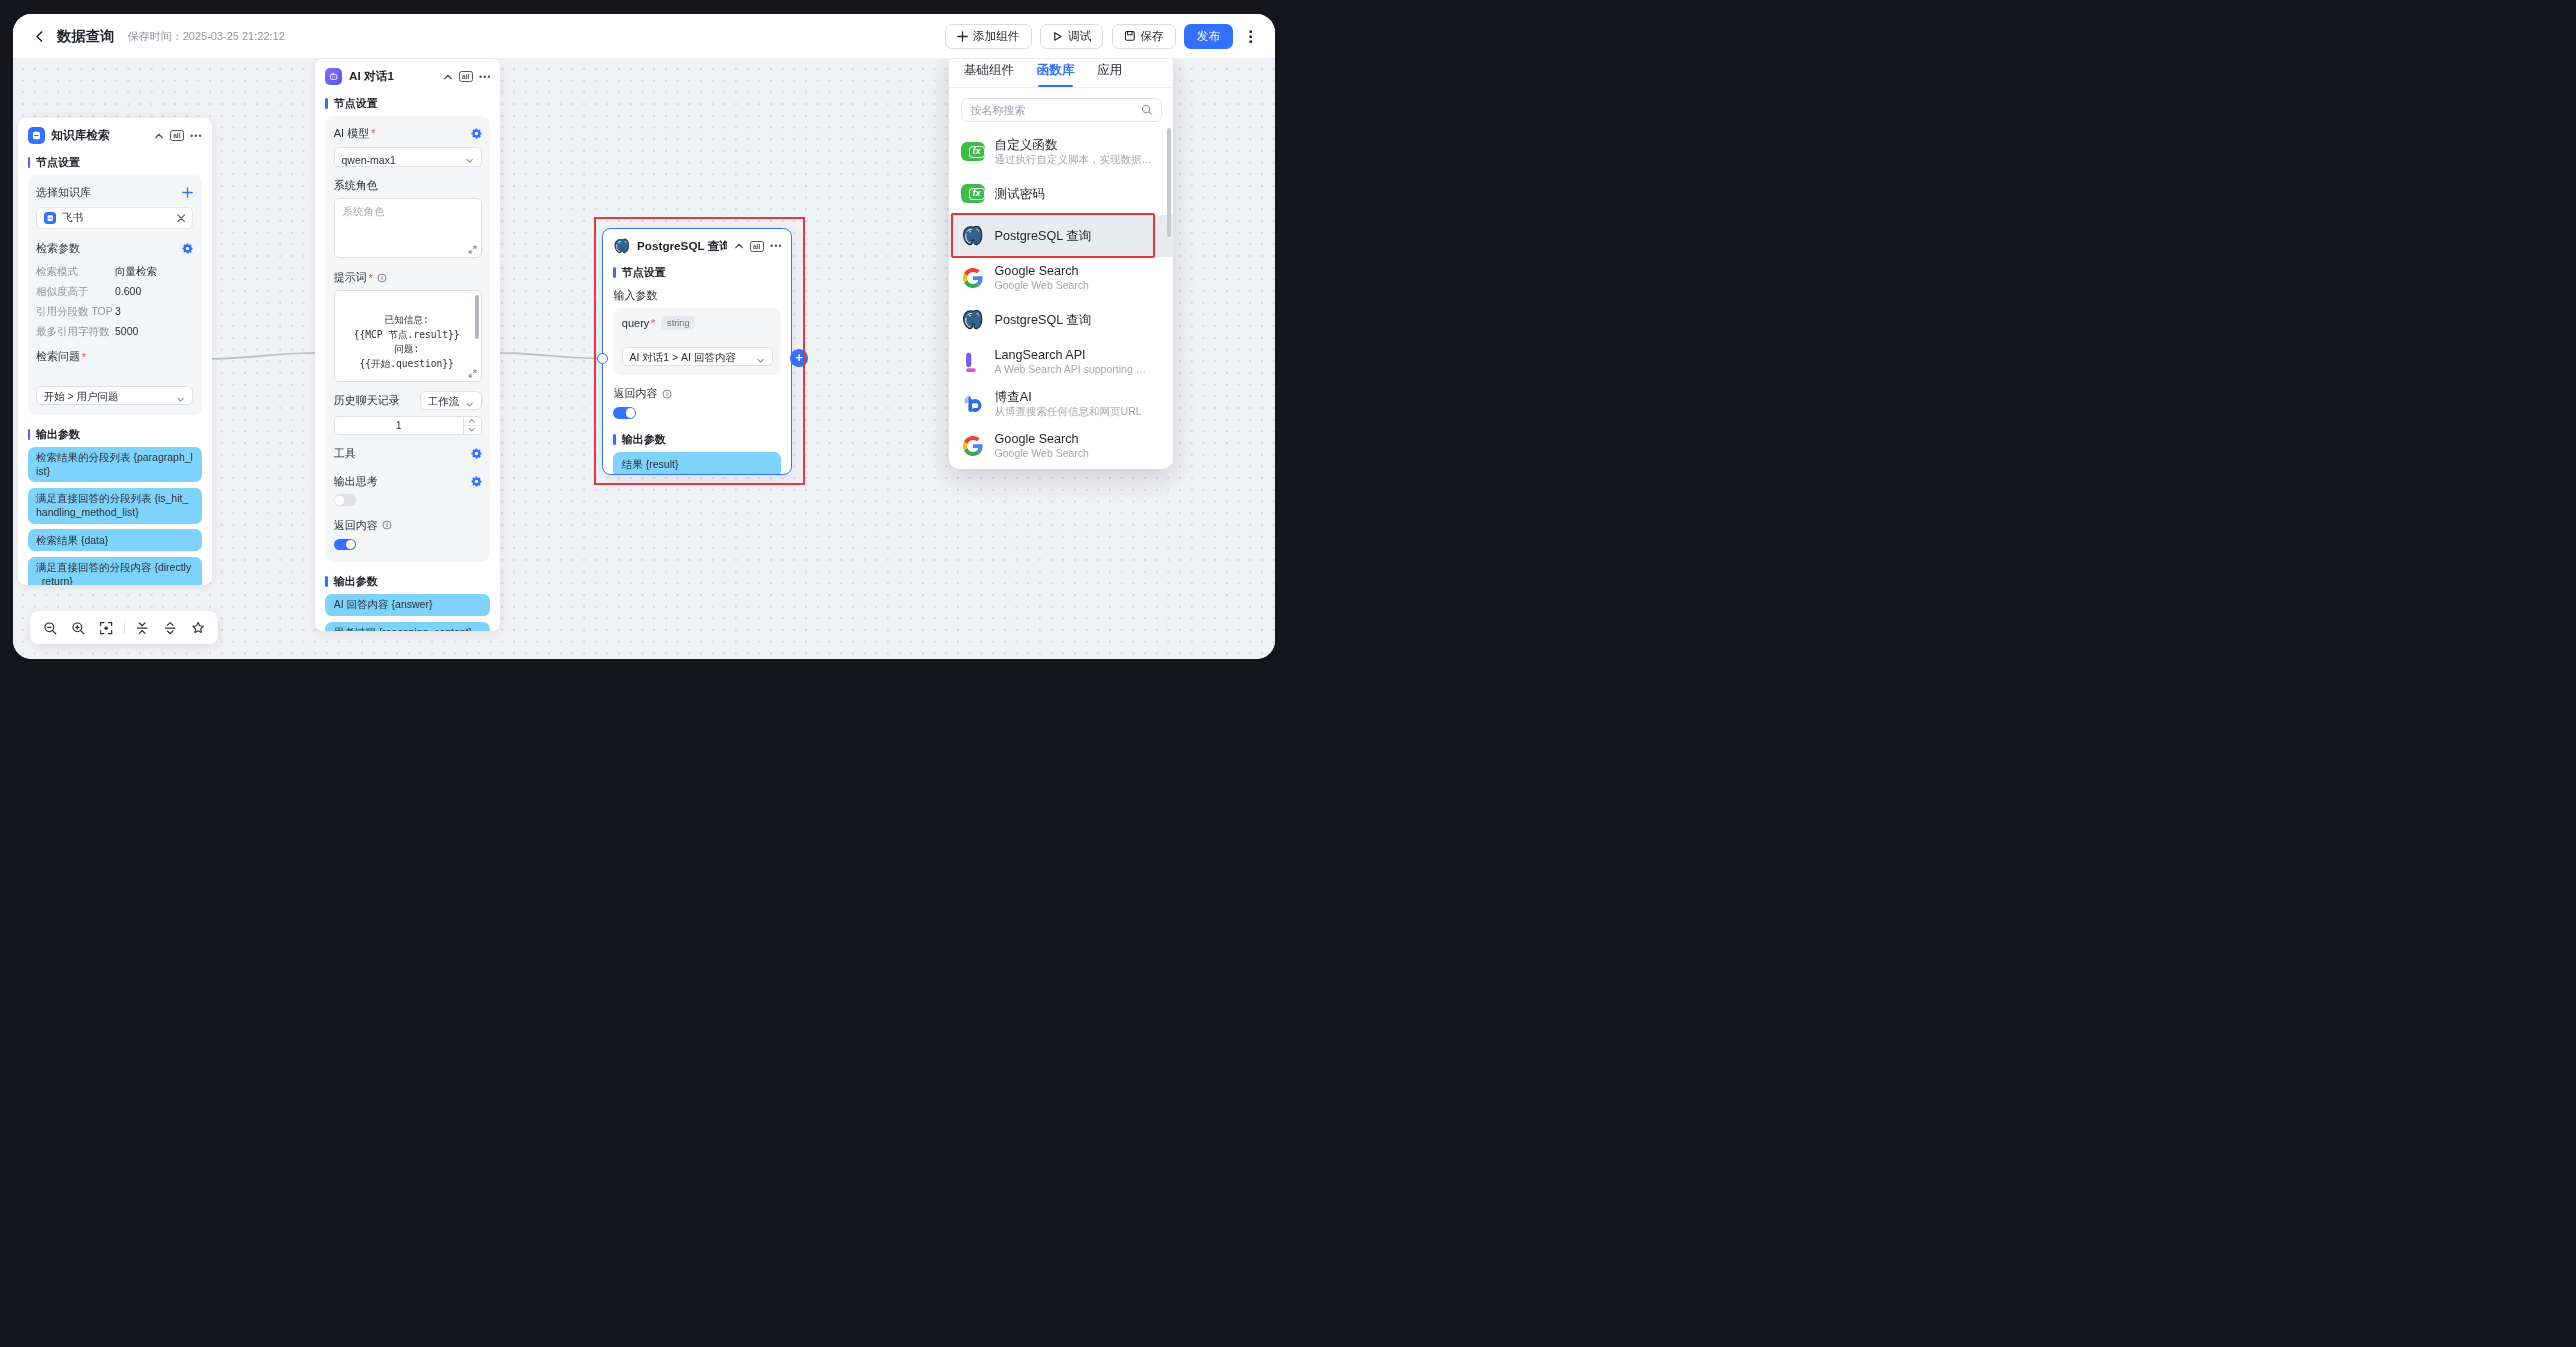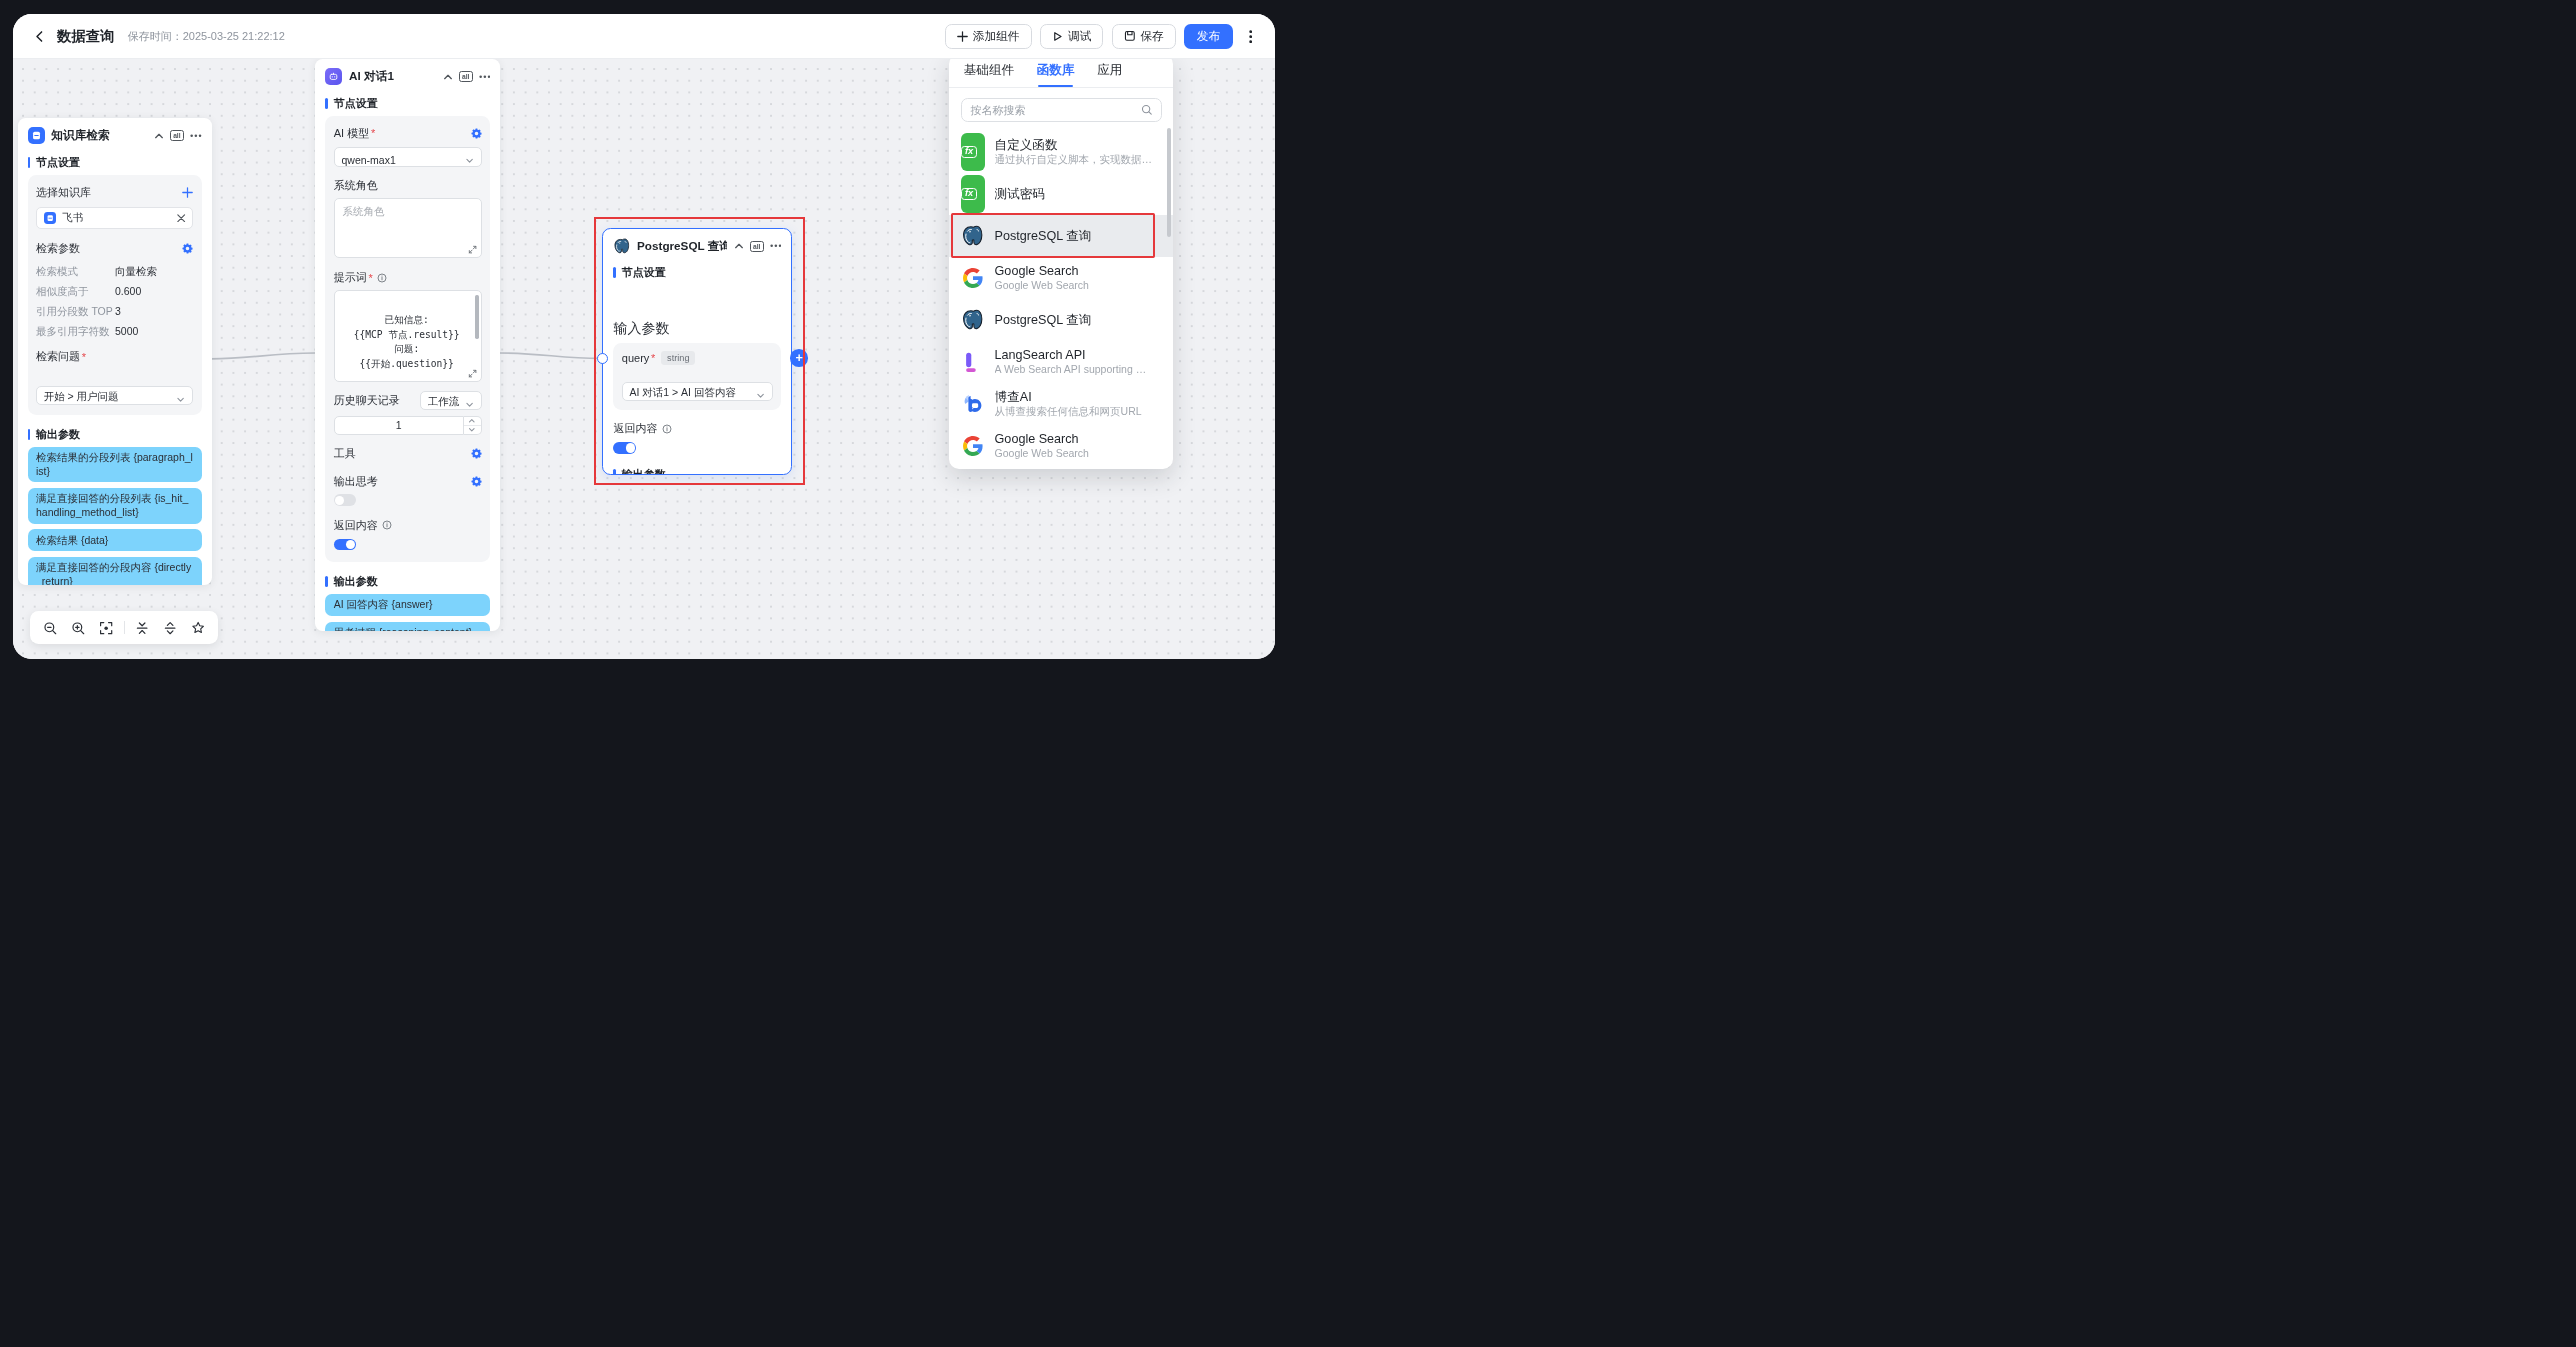--- a/index.html
+++ b/index.html
@@ -66,21 +66,21 @@
   .pb-scroll { position:absolute; right:2.5px; top:3.4px; width:3.4px; height:44px; border-radius:1.7px; background:#b4b8be; }
   .num-input { display:flex; height:19.3px; margin-top:5.9px; }
   .num-val { flex:1; background:#fff; border:0.8px solid #dde0e4; border-radius:5px 0 0 5px; display:flex; align-items:center; justify-content:center; }
   .num-val input { width:100%; border:none; outline:none; text-align:center; font-size:10.5px; color:#2b2f36; background:transparent; font-family:inherit; }
   .stepper { width:18.5px; border:0.8px solid #dde0e4; border-left:none; border-radius:0 5px 5px 0; display:flex; flex-direction:column; background:#fff; }
   .stepper .st { flex:1; display:flex; align-items:center; justify-content:center; color:#8f959e; cursor:pointer; }
   .stepper .st + .st { border-top:0.8px solid #e8eaed; }
 
   
   .node-pg { border:1.3px solid #3370ff; border-radius:8.4px; box-shadow:0 3.4px 11.7px rgba(51,112,255,.12); }
-  .plain-label { padding:3.4px 10px 5px; font-size:14px; color:#2b2f36;margin-top:32px; }
+  .plain-label { padding:3.4px 10px 5px; font-size:11px; color:#2b2f36; }
   .type-badge { margin-left:5.9px; background:#e7e9ec; border-radius:3.4px; font-size:9.2px; color:#6b7077; padding:1.7px 5.9px; }
   .red-box { position:absolute; border:2.5px solid #e5383b; z-index:3; pointer-events:none; }
 
   .port { position:absolute; z-index:2; }
   .port-circle { width:11px; height:11px; border-radius:50%; background:#fff; border:1.7px solid #3370ff; }
   .port-plus { width:17.6px; height:17.6px; border-radius:50%; background:#3370ff; color:#fff; display:flex; align-items:center; justify-content:center; font-size:12.6px; font-weight:700; cursor:pointer; }
 
   
   .cv-toolbar { position:absolute; left:17px; top:552px; width:188px; height:33px; background:#fff; border-radius:8.4px; box-shadow:0 2.5px 8.4px rgba(31,35,41,.1); display:flex; align-items:center; justify-content:space-between; padding:0 10px; z-index:3; }
   .tb-btn { width:20px; height:20px; display:flex; align-items:center; justify-content:center; color:#2b2f36; cursor:pointer; }
@@ -97,21 +97,21 @@
   .searchbox input::placeholder { color:#9aa0a8; }
   .searchbox .sic { color:#8f959e; display:flex; margin-left:5px; }
   .pitems { position:relative; }
   .pitem { height:42px; display:flex; align-items:center; gap:10px; padding:0 11.7px; cursor:pointer; }
   .pitem-hl { background:#e9ebee; }
   .pic { width:23.5px; height:23.5px; flex:0 0 auto; display:flex; align-items:center; justify-content:center; }
   .ptxt { display:flex; flex-direction:column; justify-content:center; min-width:0; }
   .pi-name { font-size:12.6px; color:#1f2329; line-height:16px; white-space:nowrap; overflow:hidden; text-overflow:ellipsis; }
   .pi-desc { font-size:10.5px; color:#a2a7ae; line-height:13.4px; white-space:nowrap; overflow:hidden; text-overflow:ellipsis; }
   .pi-desc:empty { display:none; }
-  .fx-badge { width:23.5px; height:38px; border-radius:5.9px; background:#3dbb4b; display:flex; align-items:center; justify-content:flex-start; }
+  .fx-badge { width:23.5px; height:19px; border-radius:5.9px; background:#3dbb4b; display:flex; align-items:center; justify-content:flex-end; }
   .fx-inner { width:16px; height:11.7px; border:1.3px solid #fff; border-radius:3.4px; color:#fff; font-size:9.2px; font-weight:700; font-style:italic; display:flex; align-items:center; justify-content:center; line-height:1; }
   .panel-scroll { position:absolute; right:2.5px; top:74px; width:4.2px; height:109px; border-radius:2.5px; background:#c6c9ce; }
 </style>
 </head>
 <body>
 
 <div class="stage">
 <div class="app-card">
 
   <div class="app-header">

